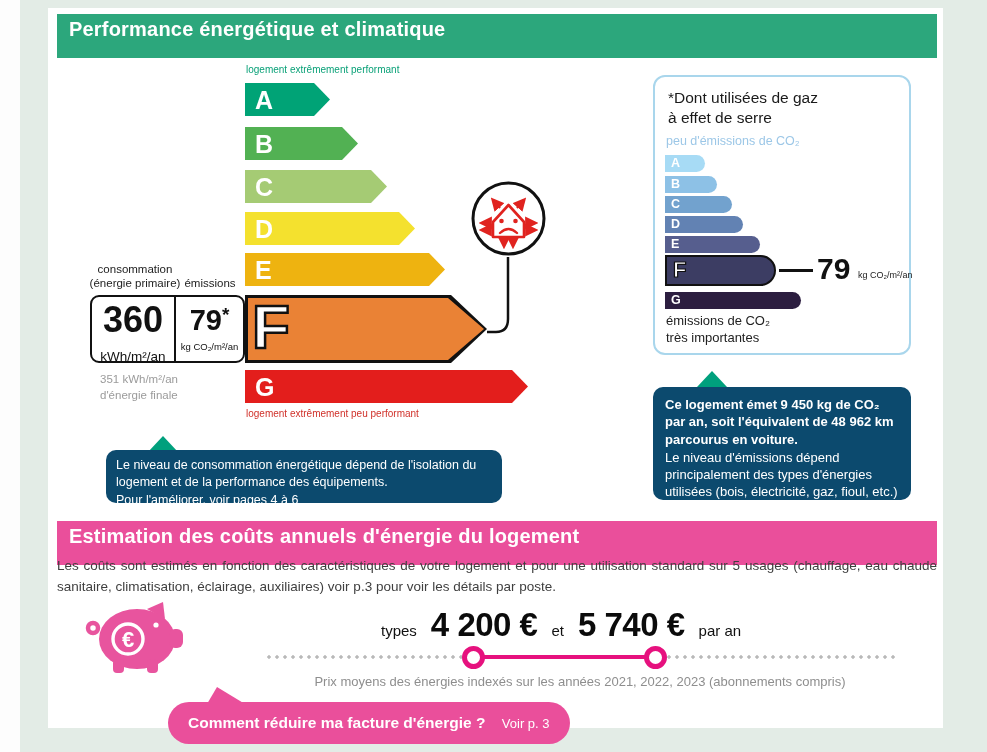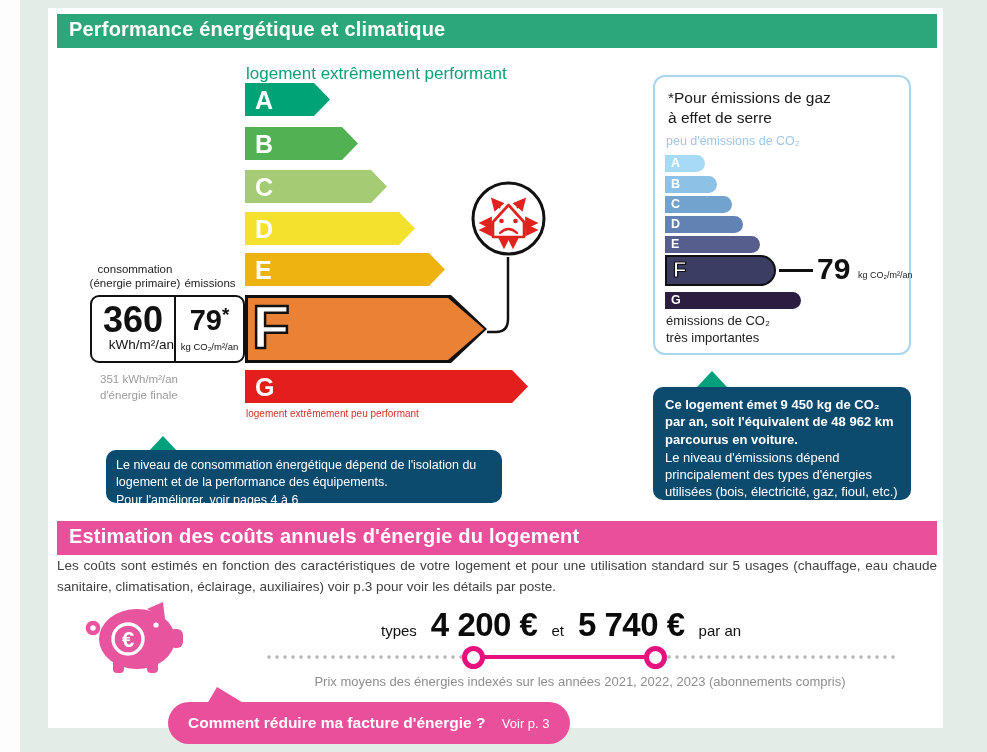--- a/index.html
+++ b/index.html
@@ -1,36 +1,36 @@
 <!DOCTYPE html>
 <html><head>
 <meta charset="utf-8">
 <style>
   html,body{margin:0;padding:0;background:#fff;}
   .page{position:relative;width:987px;height:752px;background:#e3ece6;overflow:hidden;
         font-family:"Liberation Sans","DejaVu Sans",sans-serif;-webkit-font-smoothing:antialiased;}
   .abs{position:absolute;}
   .left-strip{left:0;top:0;width:20px;height:752px;background:#fdfdfd;}
   .content{left:48px;top:8px;width:895px;height:720px;background:#ffffff;}
-  .sec-header{height:34px;line-height:30px;color:#fff;font-weight:bold;font-size:20px;padding-left:12px;box-sizing:border-box;letter-spacing:.2px;}
+  .sec-header{height:44px;line-height:30px;color:#fff;font-weight:bold;font-size:20px;padding-left:12px;box-sizing:border-box;letter-spacing:.2px;}
   .hdr-green{background:#2ca77c;}
   .hdr-pink{background:#ea4f9b;}
-  .lbl-best{color:#0aa178;font-size:17px;text-align:center;}
+  .lbl-best{color:#0aa178;font-size:10px;text-align:center;}
   .lbl-worst{color:#d0312a;font-size:10px;}
   .bar{clip-path:polygon(0 0,calc(100% - 16px) 0,100% 50%,calc(100% - 16px) 100%,0 100%);
        height:33px;color:#fff;font-weight:bold;font-size:25px;line-height:34px;padding-left:10px;box-sizing:border-box;}
   .f-outer{height:68px;background:#111;clip-path:polygon(0 0,206px 0,100% 50%,206px 100%,0 100%);}
   .f-inner{position:absolute;left:3px;top:3px;right:3px;bottom:3px;
            clip-path:polygon(0 0,200px 0,100% 50%,200px 100%,0 100%);}
   .f-letter{color:#fff;font-weight:bold;font-size:62px;line-height:66px;-webkit-text-stroke:2.5px #111;}
   .vbox{width:155px;height:68px;background:#fff;border:2.5px solid #111;border-radius:9px;box-sizing:border-box;display:flex;}
   .vcell1{width:84px;border-right:2.5px solid #111;box-sizing:border-box;text-align:center;padding-top:6px;}
   .vcell2{flex:1;text-align:center;padding-top:8px;}
   .vnum1{font-size:36px;font-weight:bold;line-height:34px;color:#111;}
-  .vunit1{font-size:13.5px;color:#111;margin-top:0;text-align:right;}
+  .vunit1{font-size:13.5px;color:#111;margin-top:12px;}
   .vnum2{font-size:29px;font-weight:bold;line-height:30px;color:#111;}
   .vstar{font-size:19px;position:relative;top:-9px;font-weight:bold;}
   .vunit2{font-size:9.5px;color:#111;margin-top:2px;}
   .small-lbl{font-size:11.5px;color:#222;text-align:center;line-height:1.18;}
   .gray-note{font-size:11.5px;color:#9b9b9b;line-height:1.35;}
   .gcall{background:#0c4a6e;border-radius:10px;color:#fff;box-sizing:border-box;}
   .tri-up{width:0;height:0;border-left:15px solid transparent;border-right:15px solid transparent;border-bottom:16px solid #00a07d;}
   .co2-panel{width:258px;height:280px;background:#fff;border:2px solid #a9d6ec;border-radius:12px;box-sizing:border-box;}
   .co2-title{font-size:15.5px;color:#1a1a1a;line-height:1.3;}
   .co2-low{font-size:12.5px;color:#9cc7e7;}
@@ -132,21 +132,21 @@
 
   <div class="abs tri-up" style="left:148px;top:436px;"></div>
   <div class="abs gcall" style="left:106px;top:450px;width:396px;height:53px;padding:7px 10px;">
     <div class="gc-line">Le niveau de consommation énergétique dépend de l'isolation du</div>
     <div class="gc-line">logement et de la performance des équipements.</div>
     <div class="gc-line">Pour l'améliorer, voir pages 4 à 6</div>
   </div>
 
   <div class="abs co2-panel" style="left:653px;top:75px;"></div>
   <div class="abs co2-title" style="left:668px;top:88px;">
-    <div>*Pour émissions de gaz</div>
+    <div>*Dont utilisées de gaz</div>
     <div>à effet de serre</div>
   </div>
   <div class="abs co2-low" style="left:666px;top:134px;">peu d'émissions de CO₂</div>
 
   <div class="abs co2bar" style="left: 665px; top: 155px; width: 40px; background: rgb(167, 219, 245);"><span>A</span></div>
   <div class="abs co2bar" style="left: 665px; top: 176px; width: 52px; background: rgb(141, 193, 230);"><span>B</span></div>
   <div class="abs co2bar" style="left: 665px; top: 196px; width: 67px; background: rgb(114, 162, 206);"><span>C</span></div>
   <div class="abs co2bar" style="left: 665px; top: 216px; width: 78px; background: rgb(98, 130, 179);"><span>D</span></div>
   <div class="abs co2bar" style="left: 665px; top: 236px; width: 95px; background: rgb(86, 94, 142);"><span>E</span></div>
   <div class="abs co2bar co2-f" style="left: 665px; top: 255px; width: 111px; background: rgb(60, 61, 99);"><span>F</span></div>

